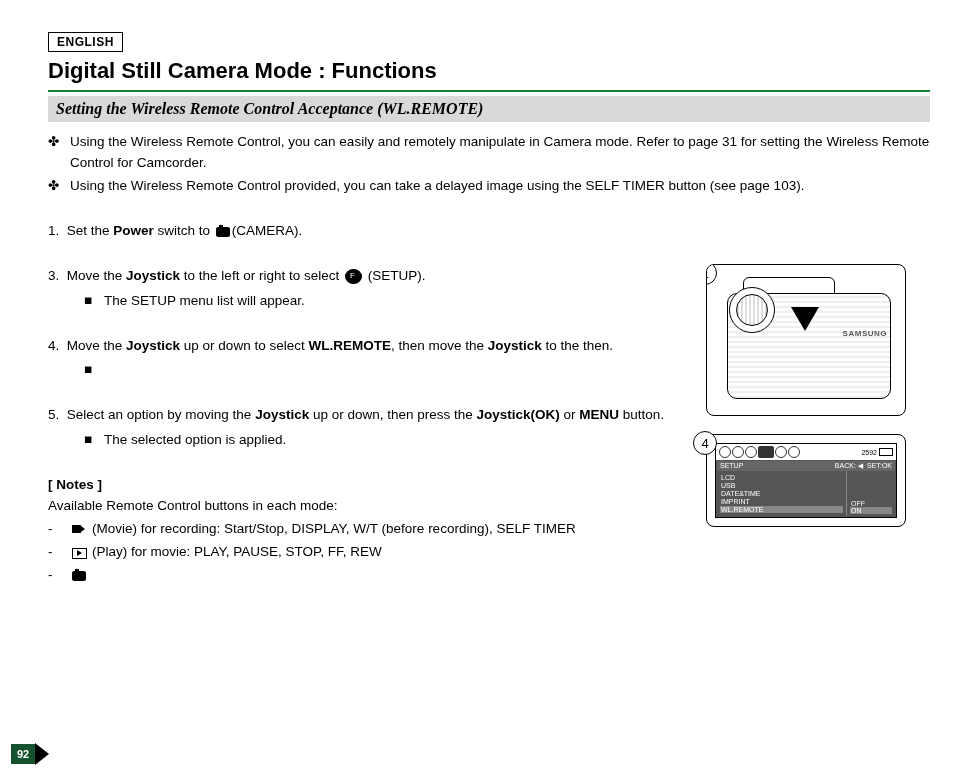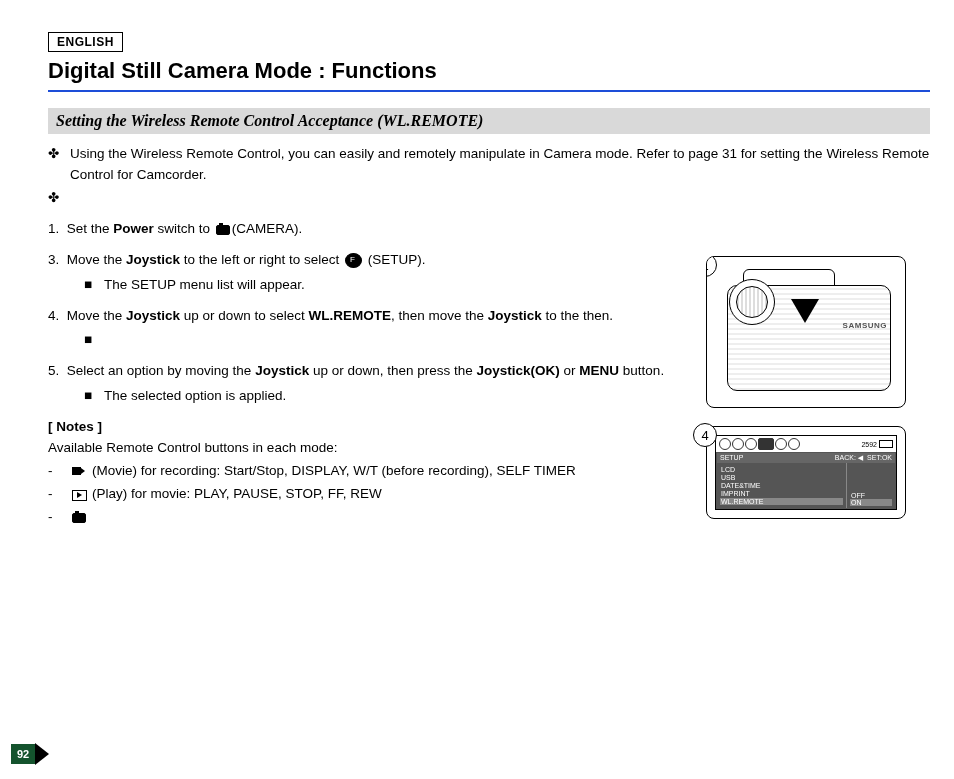--- a/index.html
+++ b/index.html
@@ -1,32 +1,32 @@
 <!DOCTYPE html>
 <html><head>
 <meta charset="utf-8">
 <style>
   body{margin:0;padding:0;font-family:Helvetica,Arial,sans-serif;color:#000;background:#fff;font-size:14px}
   .page{width:954px;height:779px;box-sizing:border-box;padding:32px 24px 20px 48px;position:relative}
   .lang-box{border:1.5px solid #000;display:inline-block;padding:2px 8px;font-weight:bold;font-size:12px;letter-spacing:.5px}
-  .title{font-size:22px;font-weight:bold;margin:6px 0 0 0;border-bottom:2px solid #1d4ed8;padding-bottom:6px}
-  .subtitle-bar{background:#d9d9d9;font-style:italic;font-weight:bold;font-size:16px;padding:4px 8px;margin-top:16px;font-family:Georgia,'Times New Roman',serif}
+  .title{font-size:22px;font-weight:bold;margin:6px 0 0 0;border-bottom:2px solid #15803d;padding-bottom:6px}
+  .subtitle-bar{background:#d9d9d9;font-style:italic;font-weight:bold;font-size:16px;padding:4px 8px;margin-top:4px;font-family:Georgia,'Times New Roman',serif}
   .content{margin-top:10px;font-size:13.5px;line-height:1.55}
   .bullet-row{display:flex;margin:2px 0}
   .bullet-row .mark{width:22px;flex:none}
   .ol{margin:10px 0 0 0;padding:0;list-style:none}
-  .ol li{margin:10px 0}
+  .ol li{margin:24px 0}
   .sub{margin:4px 0 0 36px;display:flex}
   .sub .sq{width:20px;flex:none}
   .notes-h{font-weight:bold;}
   .note-row{display:flex;margin:2px 0}
   .note-row .dash{width:22px;flex:none}
   .note-row .icon{width:22px;flex:none;text-align:left}
   b{font-weight:bold}
-  .figs{position:absolute;right:48px;top:256px;width:200px}
+  .figs{position:absolute;right:48px;top:264px;width:200px}
   .fig{border:1.5px solid #000;border-radius:8px;position:relative;margin-bottom:18px;background:#fff}
   .fig-badge{position:absolute;left:-14px;top:-4px;width:22px;height:22px;border:1.5px solid #000;border-radius:50%;background:#fff;font-size:13px;display:flex;align-items:center;justify-content:center}
   .fig1{height:150px;overflow:hidden}
   .fig4{padding:8px}
   .screen{border:1px solid #000;font-size:8px}
   .scr-top{background:#fff;padding:2px 3px;display:flex;justify-content:space-between;align-items:center}
   .scr-icons span{display:inline-block;width:10px;height:10px;border:1px solid #333;border-radius:50%;margin-right:1px;vertical-align:middle}
   .scr-icons .sel{background:#333;border-radius:2px;width:14px}
   .scr-body{background:#555;color:#fff;padding:1px}
   .scr-hdr{display:flex;justify-content:space-between;background:#666;padding:1px 3px;font-size:7px}
@@ -66,20 +66,21 @@
   <div class="title">Digital Still Camera Mode : Functions</div>
   <div class="subtitle-bar">Setting the Wireless Remote Control Acceptance (WL.REMOTE)</div>
 
   <div class="content">
     <div class="bullet-row">
       <div class="mark">✤</div>
       <div>Using the Wireless Remote Control, you can easily and remotely manipulate in Camera mode. Refer to page 31 for setting the Wireless Remote Control for Camcorder.</div>
     </div>
     <div class="bullet-row">
       <div class="mark">✤</div>
+      <div>Using the Wireless Remote Control provided, you can take a delayed image using the SELF TIMER button (see page 103).</div>
     </div>
 
     <ol class="ol">
       <li>1.&nbsp;&nbsp;<span>Set the </span><b>Power</b><span> switch to </span><span class="inline-icon cam-ico"></span><span>(CAMERA).</span></li>
       <li>3.&nbsp;&nbsp;<span>Move the </span><b>Joystick</b><span> to the left or right to select </span><span class="inline-icon setup-ico"></span><span> (SETUP).</span>
         <div class="sub">
             <div class="sq">■</div>
             <div>The SETUP menu list will appear.</div>
           </div>
       </li>

